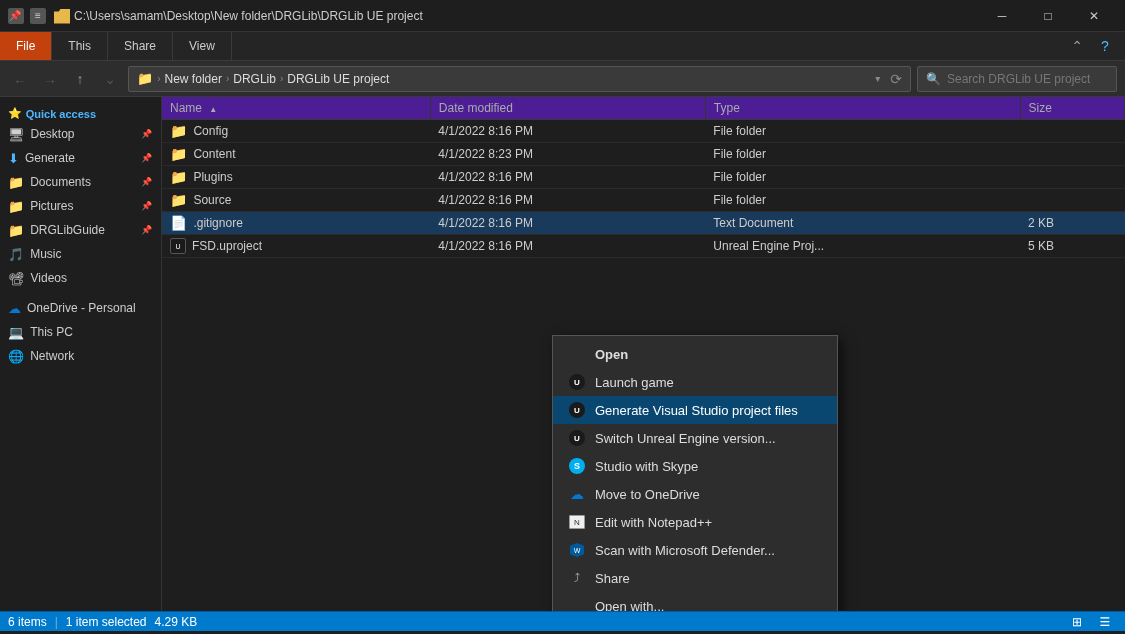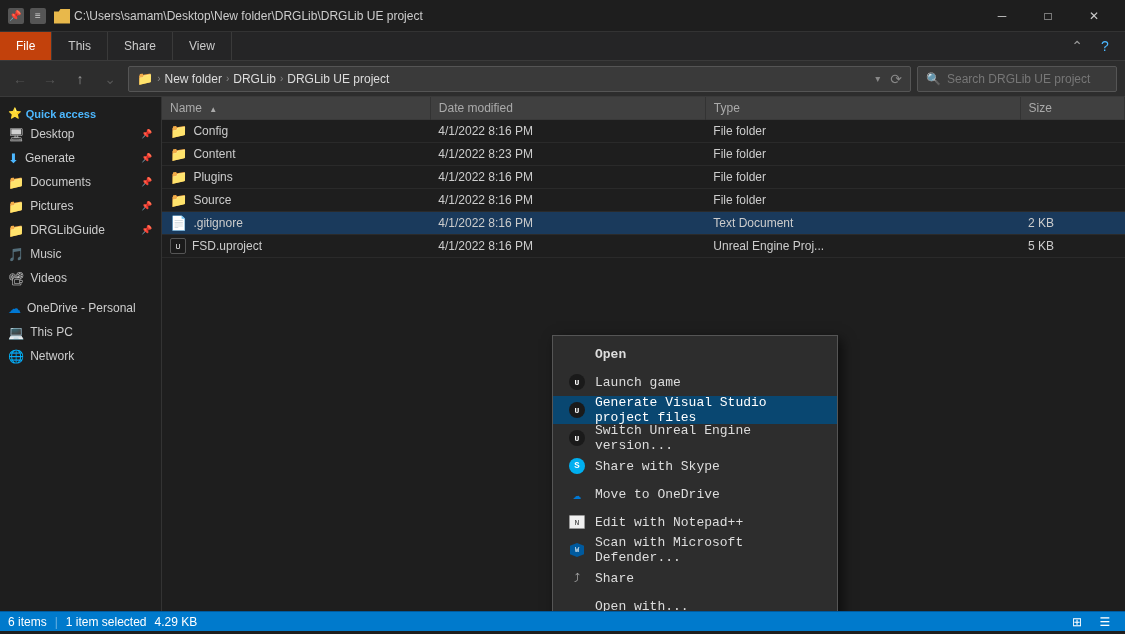--- a/index.html
+++ b/index.html
@@ -206,21 +206,21 @@
       flex: 1;
       background: #1e1e1e;
       overflow-y: auto;
       position: relative;
     }
     .file-table {
       width: 100%;
       border-collapse: collapse;
     }
     .file-table thead tr {
-      background: #404040;
+      background: #4c1d95;
       border-bottom: 1px solid #3a3a3a;
       margin-left: 31px;
     }
     .file-table th {
       text-align: left;
       padding: 4px 8px;
       font-size: 12px;
       color: #aaa;
       font-weight: normal;
       cursor: pointer;
@@ -277,21 +277,20 @@
     .context-menu {
       position: absolute;
       left: 390px;
       top: 238px;
       width: 286px;
       background: #2d2d2d;
       border: 1px solid #555;
       box-shadow: 4px 4px 12px rgba(0,0,0,0.6);
       z-index: 1000;
       padding: 4px 0;
-      font-family: Liberation Mono, monospace;
     }
     .ctx-item {
       display: flex;
       align-items: center;
       padding: 5px 16px;
       font-size: 13px;
       color: #ddd;
       cursor: pointer;
       gap: 10px;
       height: 28px;
@@ -559,21 +558,21 @@
       <div class="ctx-item">
         <div class="ctx-icon">
           <div class="unreal-icon">U</div>
         </div>
         <span>Switch Unreal Engine version...</span>
       </div>
       <div class="ctx-item">
         <div class="ctx-icon">
           <div class="skype-icon">S</div>
         </div>
-        <span>Share with Skype</span>
+        <span>Studio with Skype</span>
       </div>
       <div class="ctx-item">
         <div class="ctx-icon" style="color:#0078d4;font-size:14px;">☁</div>
         <span>Move to OneDrive</span>
       </div>
       <div class="ctx-item">
         <div class="ctx-icon">
           <div class="notepad-icon">N</div>
         </div>
         <span>Edit with Notepad++</span>

